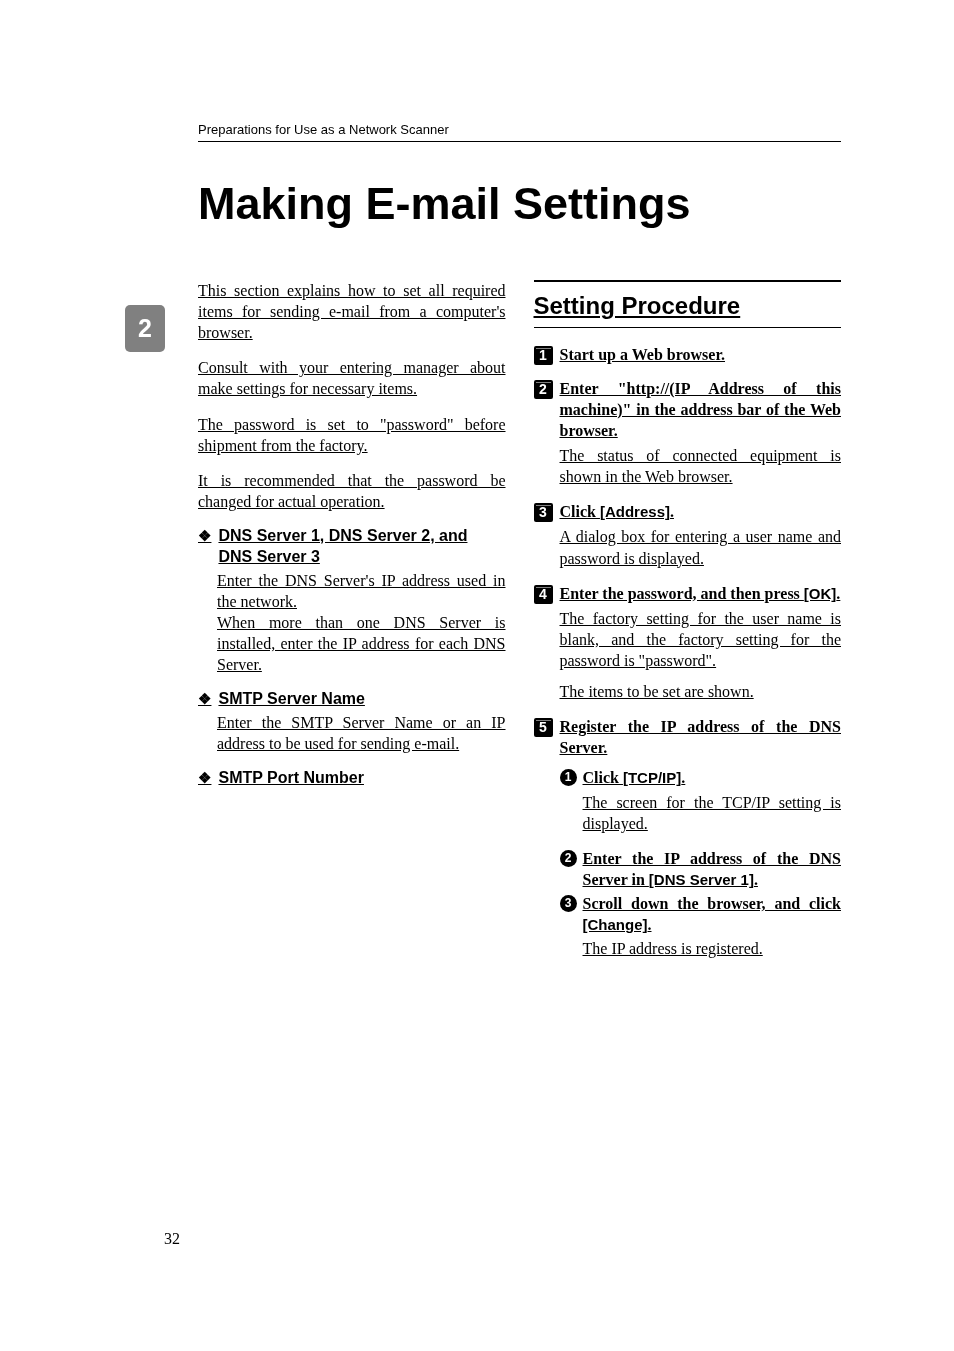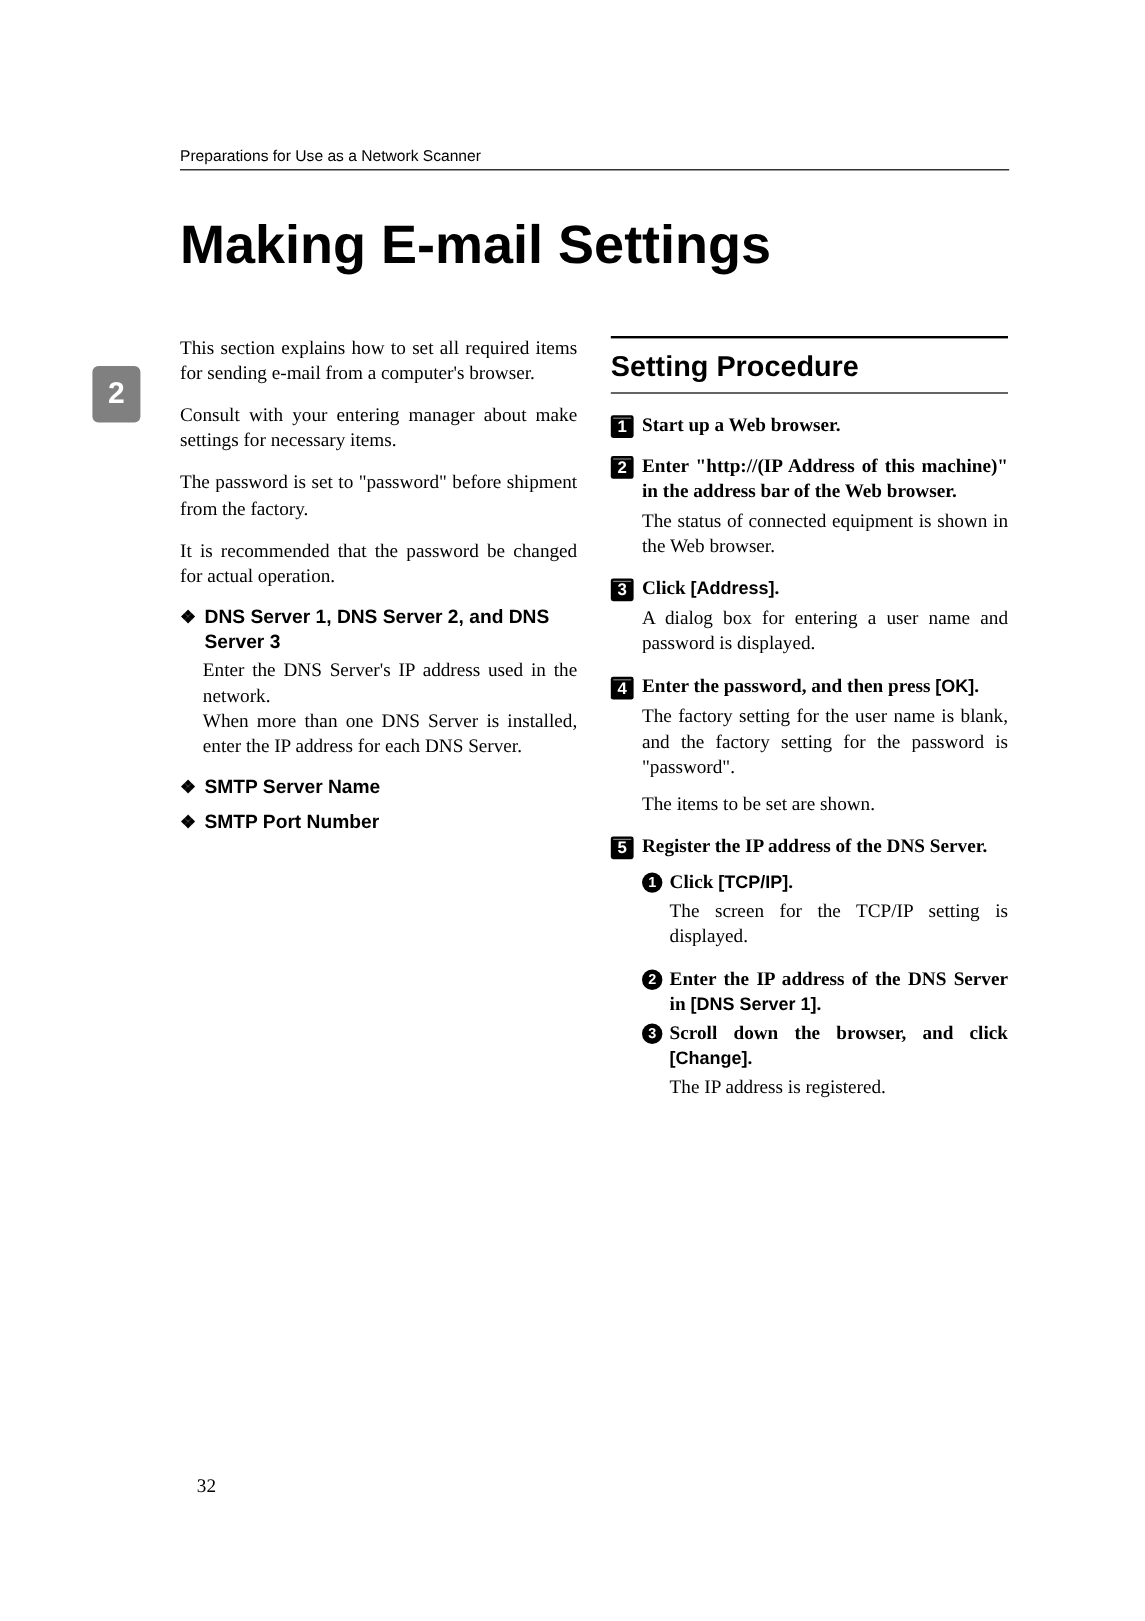--- a/index.html
+++ b/index.html
@@ -7,20 +7,21 @@
     width: 954px;
     height: 1351px;
     background: #fff;
     font-family: Georgia, 'Times New Roman', serif;
     position: relative;
     color: #000;
   }
   .page {
     padding: 122px 113px 0 150px;
     position: relative;
+    margin-left: 48px;
   }
   .running-head {
     font-family: Arial, Helvetica, sans-serif;
     font-size: 13px;
     border-bottom: 1px solid #000;
     padding-bottom: 4px;
     margin-bottom: 36px;
   }
   h1 {
     font-family: Arial, Helvetica, sans-serif;
@@ -39,20 +40,21 @@
     font-family: Arial, Helvetica, sans-serif;
     font-weight: 700;
     font-size: 25px;
     text-align: center;
     line-height: 47px;
     border-radius: 5px;
   }
   .cols {
     display: flex;
     gap: 28px;
+    text-decoration: underline;
   }
   .col {
     width: 331px;
     font-size: 16px;
     line-height: 1.32;
   }
   .col p { margin-bottom: 14px; text-align: justify; }
   .dia-head {
     font-family: Arial, Helvetica, sans-serif;
     font-weight: 700;
@@ -172,20 +174,21 @@
         <span class="sym">❖</span>
         <span>DNS Server 1, DNS Server 2, and DNS Server 3</span>
       </div>
       <p class="dia-body" style="white-space:pre-line">Enter the DNS Server's IP address used in the network.
 When more than one DNS Server is installed, enter the IP address for each DNS Server.</p>
 
       <div class="dia-head">
         <span class="sym">❖</span>
         <span>SMTP Server Name</span>
       </div>
+      <p class="dia-body">Enter the SMTP Server Name or an IP address to be used for sending e-mail.</p>
 
       <div class="dia-head">
         <span class="sym">❖</span>
         <span>SMTP Port Number</span>
       </div>
     </div>
 
     <div class="col">
       <h2>Setting Procedure</h2>
 

